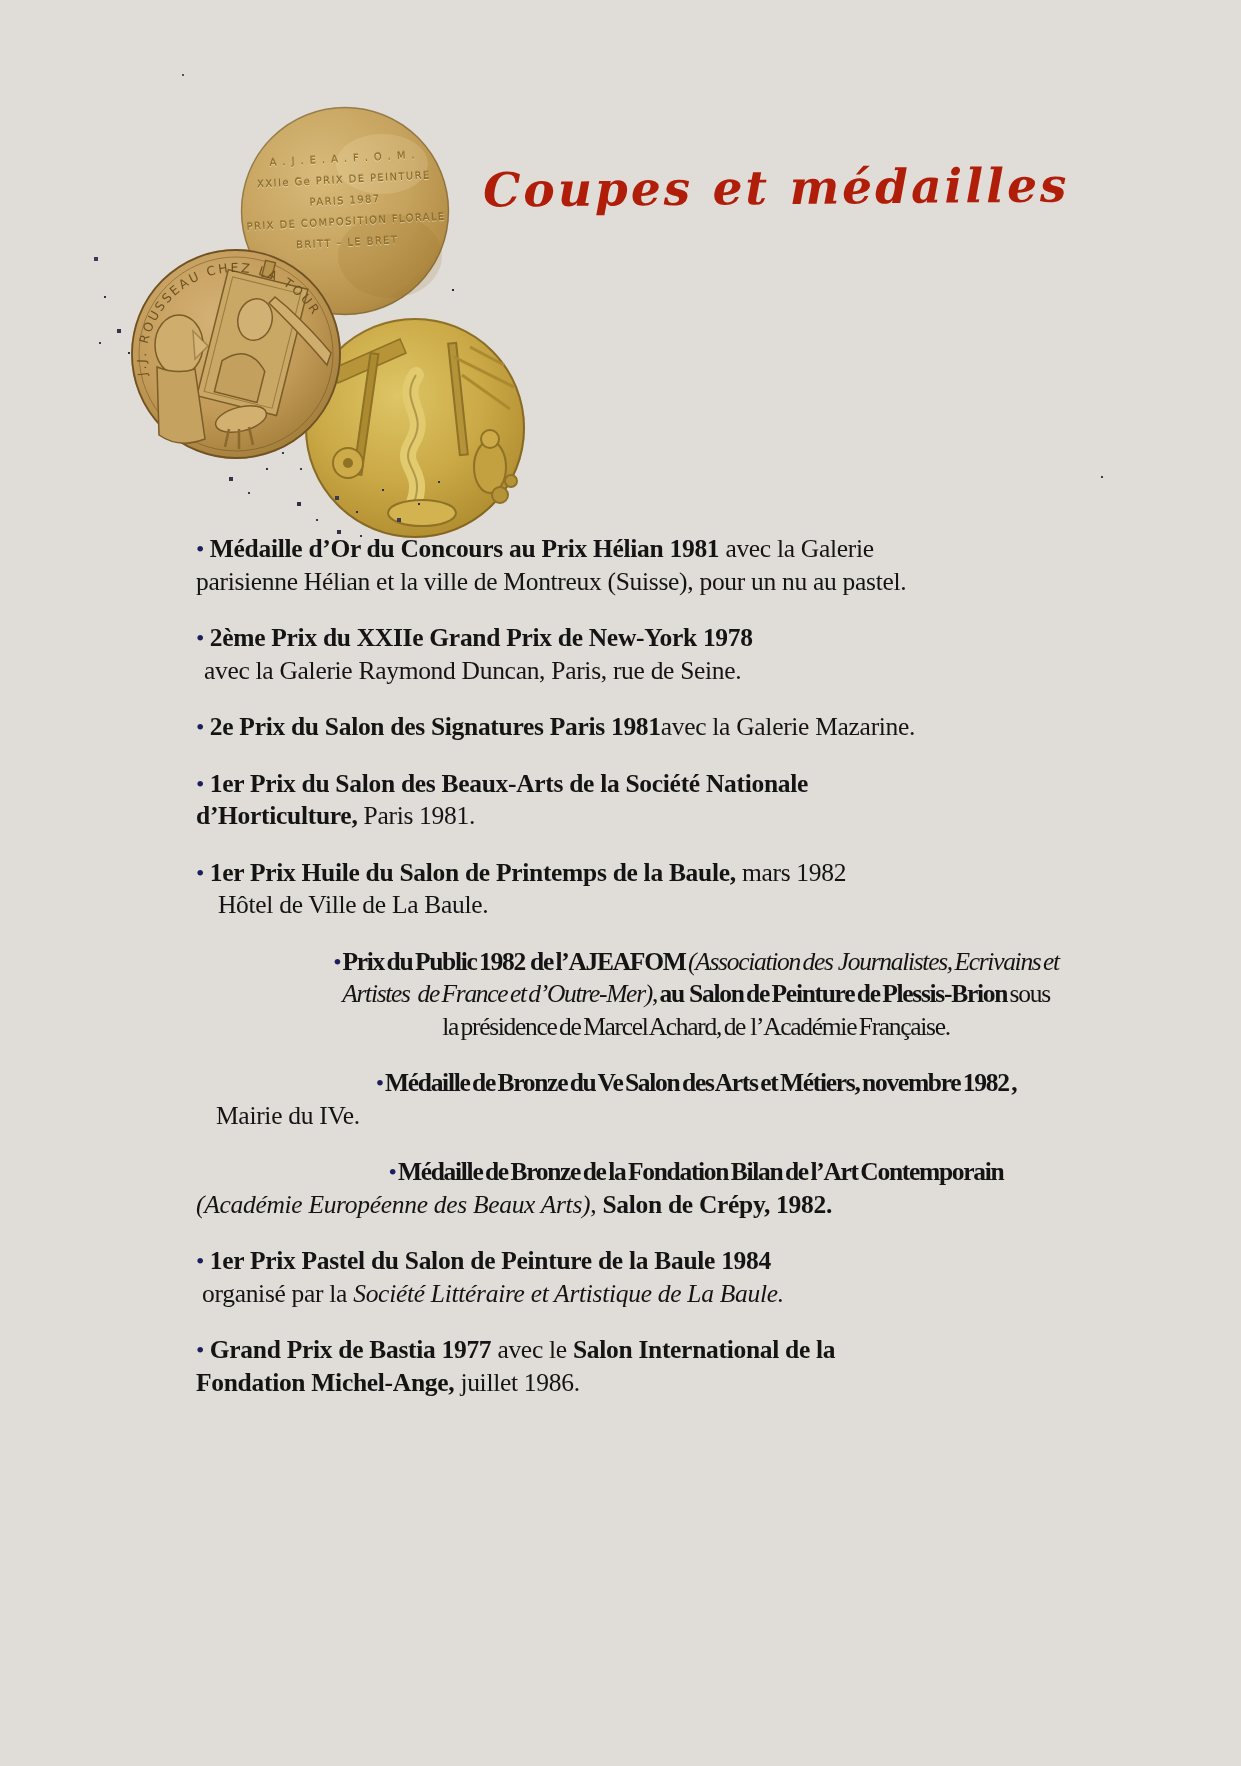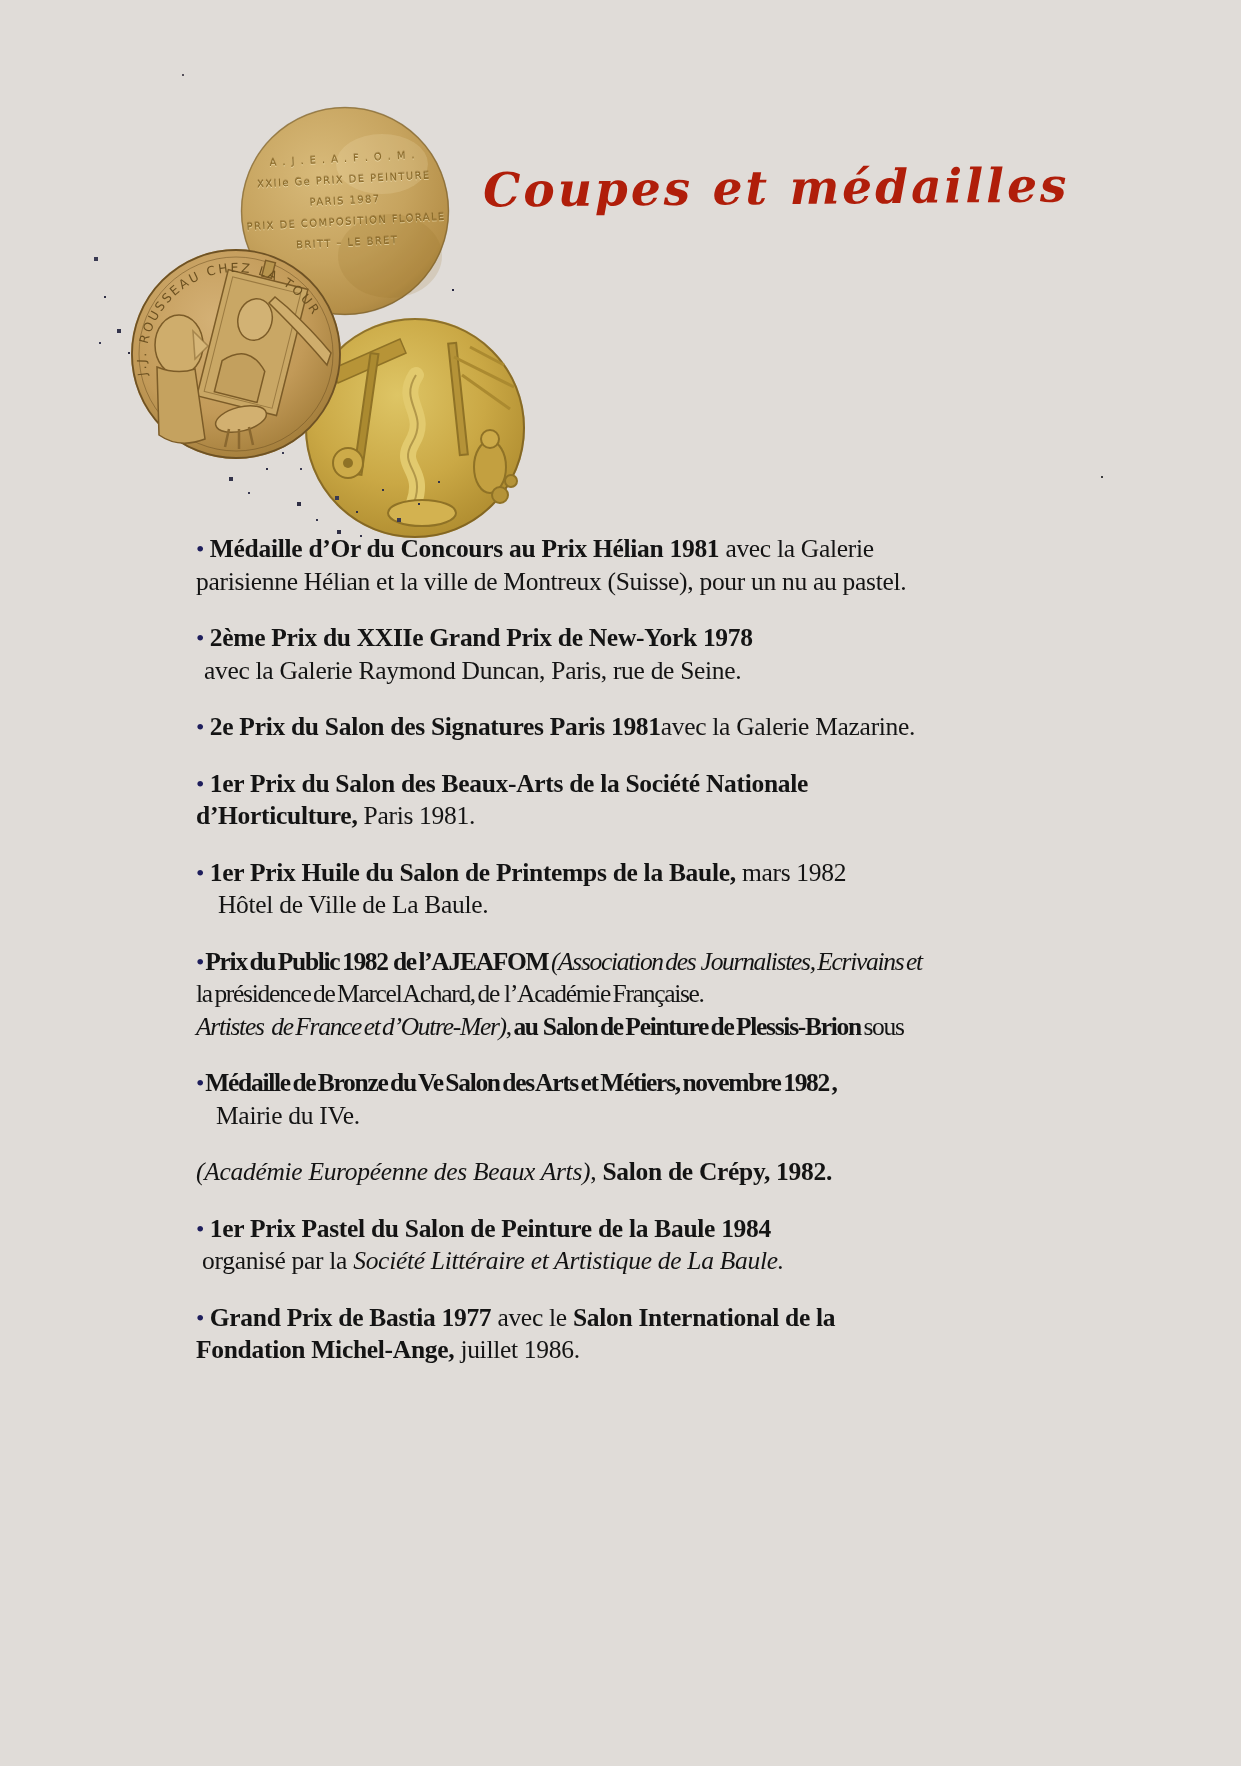--- a/index.html
+++ b/index.html
@@ -56,21 +56,21 @@
   }
 
   
   .awards{position:absolute;left:196px;top:533px;width:1000px;}
   .award-item{margin:0 0 24px 0;}
   .award-line{
     white-space:pre;
     font-size:25.5px;line-height:32.5px;
     letter-spacing:-0.3px;
   }
-  .award-line.cond{letter-spacing:-1.3px;word-spacing:-2.5px;}
+  .award-line.cond{letter-spacing:-1.3px;word-spacing:-2.5px;text-align:center;}
   .bullet{color:#1e1e5c;font-size:24px;}
   .seg-b{font-weight:bold;}
   .seg-i{font-style:italic;}
   .seg-r{font-weight:normal;font-style:normal;}
 </style>
 </head>
 <body>
 
 <div class="page" style="background: rgb(224, 220, 216); color: rgb(20, 20, 20);">
 
@@ -185,28 +185,29 @@
       <div class="award-item">
         <div class="award-line"><span class="bullet" style="color: rgb(30, 30, 92);">• </span><span class="seg seg-b">1er Prix du Salon des Beaux-Arts de la Société Nationale</span></div>
         <div class="award-line"><span class="seg seg-b">d’Horticulture,</span><span class="seg seg-r"> Paris 1981.</span></div>
       </div>
       <div class="award-item">
         <div class="award-line"><span class="bullet" style="color: rgb(30, 30, 92);">• </span><span class="seg seg-b">1er Prix Huile du Salon de Printemps de la Baule,</span><span class="seg seg-r"> mars 1982</span></div>
         <div class="award-line" style="padding-left: 22px;"><span class="seg seg-r">Hôtel de Ville de La Baule.</span></div>
       </div>
       <div class="award-item">
         <div class="award-line cond"><span class="bullet" style="color: rgb(30, 30, 92);">• </span><span class="seg seg-b">Prix du Public 1982  de l’AJEAFOM </span><span class="seg seg-i">(Association des  Journalistes, Ecrivains et</span></div>
+        <div class="award-line cond"><span class="seg seg-i">Artistes   de France et d’Outre-Mer)</span><span class="seg seg-r">, </span><span class="seg seg-b">au  Salon de Peinture de Plessis-Brion</span><span class="seg seg-r"> sous</span></div>
         <div class="award-line cond"><span class="seg seg-r">la présidence de Marcel Achard, de  l’Académie Française.</span></div>
-        <div class="award-line cond"><span class="seg seg-i">Artistes   de France et d’Outre-Mer)</span><span class="seg seg-r">, </span><span class="seg seg-b">au  Salon de Peinture de Plessis-Brion</span><span class="seg seg-r"> sous</span></div>
       </div>
       <div class="award-item">
         <div class="award-line cond"><span class="bullet" style="color: rgb(30, 30, 92);">• </span><span class="seg seg-b">Médaille de Bronze du Ve Salon des Arts et Métiers, novembre 1982 ,</span></div>
         <div class="award-line" style="padding-left: 20px;"><span class="seg seg-r">Mairie du IVe.</span></div>
       </div>
       <div class="award-item">
+        <div class="award-line cond"><span class="bullet" style="color: rgb(30, 30, 92);">• </span><span class="seg seg-b">Médaille de Bronze de la Fondation Bilan de l’Art Contemporain</span></div>
         <div class="award-line"><span class="seg seg-i">(Académie Européenne des Beaux Arts)</span><span class="seg seg-r">, </span><span class="seg seg-b">Salon de Crépy, 1982.</span></div>
       </div>
       <div class="award-item">
         <div class="award-line"><span class="bullet" style="color: rgb(30, 30, 92);">• </span><span class="seg seg-b">1er Prix Pastel du Salon de Peinture de la Baule 1984</span></div>
         <div class="award-line" style="padding-left: 6px;"><span class="seg seg-r">organisé par la </span><span class="seg seg-i">Société Littéraire et Artistique de La Baule.</span></div>
       </div>
       <div class="award-item">
         <div class="award-line"><span class="bullet" style="color: rgb(30, 30, 92);">• </span><span class="seg seg-b">Grand Prix de Bastia 1977</span><span class="seg seg-r"> avec le </span><span class="seg seg-b">Salon International de la</span></div>
         <div class="award-line"><span class="seg seg-b">Fondation Michel-Ange,</span><span class="seg seg-r"> juillet 1986.</span></div>
       </div>

